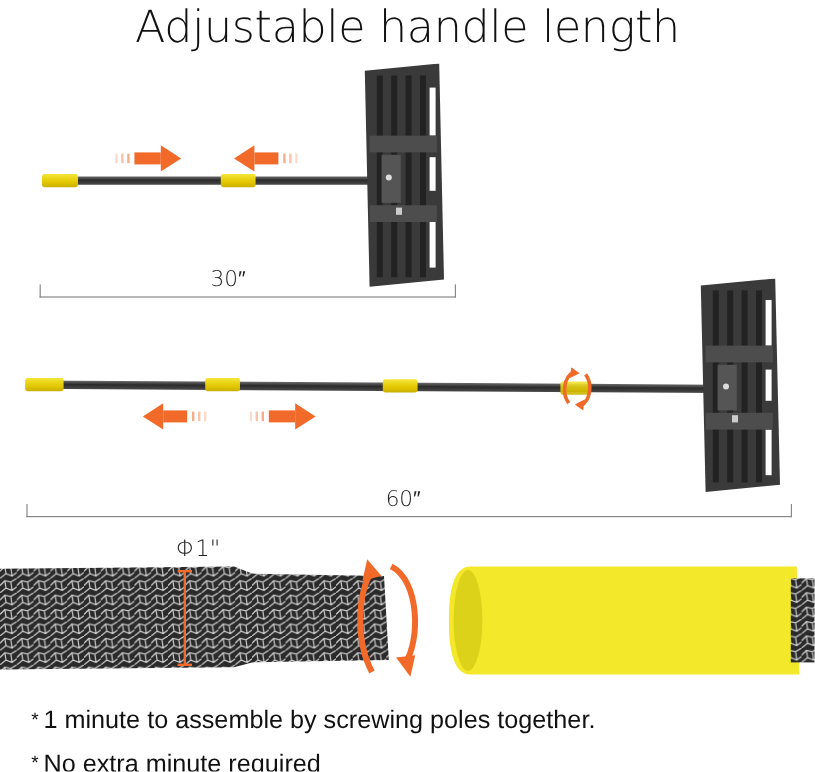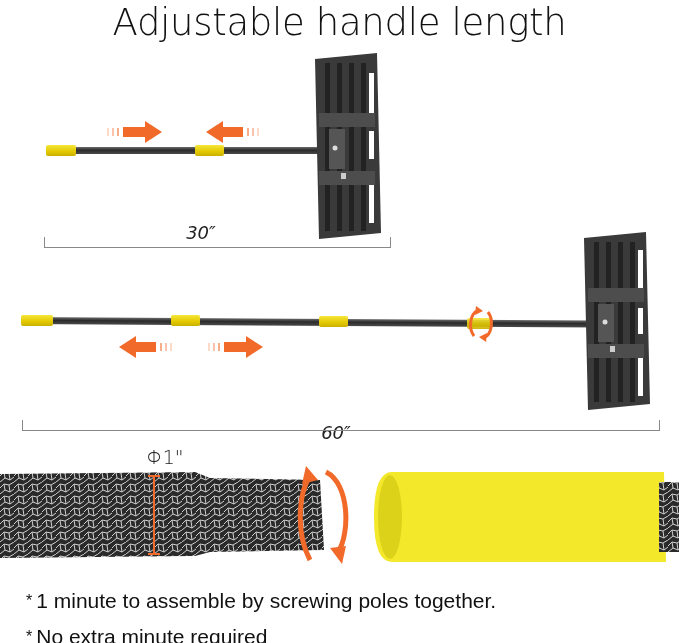--- a/index.html
+++ b/index.html
@@ -11,21 +11,21 @@
   .dim{height:10px;border-left:1px solid #888;border-right:1px solid #888;border-bottom:1px solid #888;}
   .dimlabel{font-size:18px;font-weight:300;text-align:center;color:#222;}
   .note{font-family:"Liberation Sans",sans-serif;font-size:21px;color:#111;left:26px;margin-top:11px;}
   .note .star{font-size:16px;vertical-align:top;position:relative;top:3px;margin-right:4px;}
 </style>
 </head>
 <body>
 
 <div class="abs title">Adjustable handle length</div>
 
-<div class="abs" style="left:11px;top:50px;width:400px;height:200px;font-style:italic;">
+<div class="abs" style="left:0;top:50px;width:400px;height:200px;">
 
   <div class="abs pole" style="left:36px;top:97px;width:285px;"></div>
   <div class="abs collar" style="left:35px;top:95px;width:30px;"></div>
   <div class="abs collar" style="left:184px;top:95px;width:29px;"></div>
 
   <svg class="abs" style="left:96px;top:70px" width="58" height="24" viewBox="0 0 58 24">
     <rect x="0" y="8" width="2" height="8" fill="#f26a2a" opacity=".25"></rect>
       <rect x="5" y="8" width="2" height="8" fill="#f26a2a" opacity=".4"></rect>
       <rect x="10" y="8" width="2" height="8" fill="#f26a2a" opacity=".55"></rect>
     <rect x="16" y="7" width="22" height="10" fill="#f26a2a"></rect>
@@ -105,21 +105,21 @@
         <rect x="58" y="76" width="5" height="26"></rect>
         <rect x="58" y="126" width="5" height="38"></rect>
       </g>
     <rect x="8" y="56" width="56" height="14" fill="#4d4d4d"></rect>
       <rect x="8" y="112" width="56" height="14" fill="#4d4d4d"></rect>
     <rect x="18" y="72" width="16" height="38" fill="#555"></rect>
     <circle cx="25" cy="90" r="2.5" fill="#ddd"></circle>
       <rect x="30" y="114" width="5" height="6" fill="#ccc"></rect>
   </svg>
 
-  <div class="abs dimlabel" style="left:296px;top:190px;width:80px;font-style:italic;">60″</div>
+  <div class="abs dimlabel" style="left:296px;top:174px;width:80px;">60″</div>
   <div class="abs dim" style="left:22px;top:188px;width:636px;"></div>
 </div>
 
 <div class="abs" style="left:0;top:440px;width:679px;height:130px;">
   <div class="abs dimlabel" style="left:130px;top:6px;width:70px;font-size:19px;">Φ1"</div>
   <svg class="abs" style="left:0;top:30px" width="340" height="90" viewBox="0 0 340 90">
     <defs>
       <pattern id="crackle" width="14" height="12" patternUnits="userSpaceOnUse">
         <rect width="14" height="12" fill="#2a2a2a"></rect>
         <path d="M0 6 L4 2 L9 3 L14 0 M4 2 L5 8 L10 10 L14 7 M5 8 L0 12 M9 3 L10 10" stroke="#cfcfcf" stroke-width="1" fill="none"></path>

